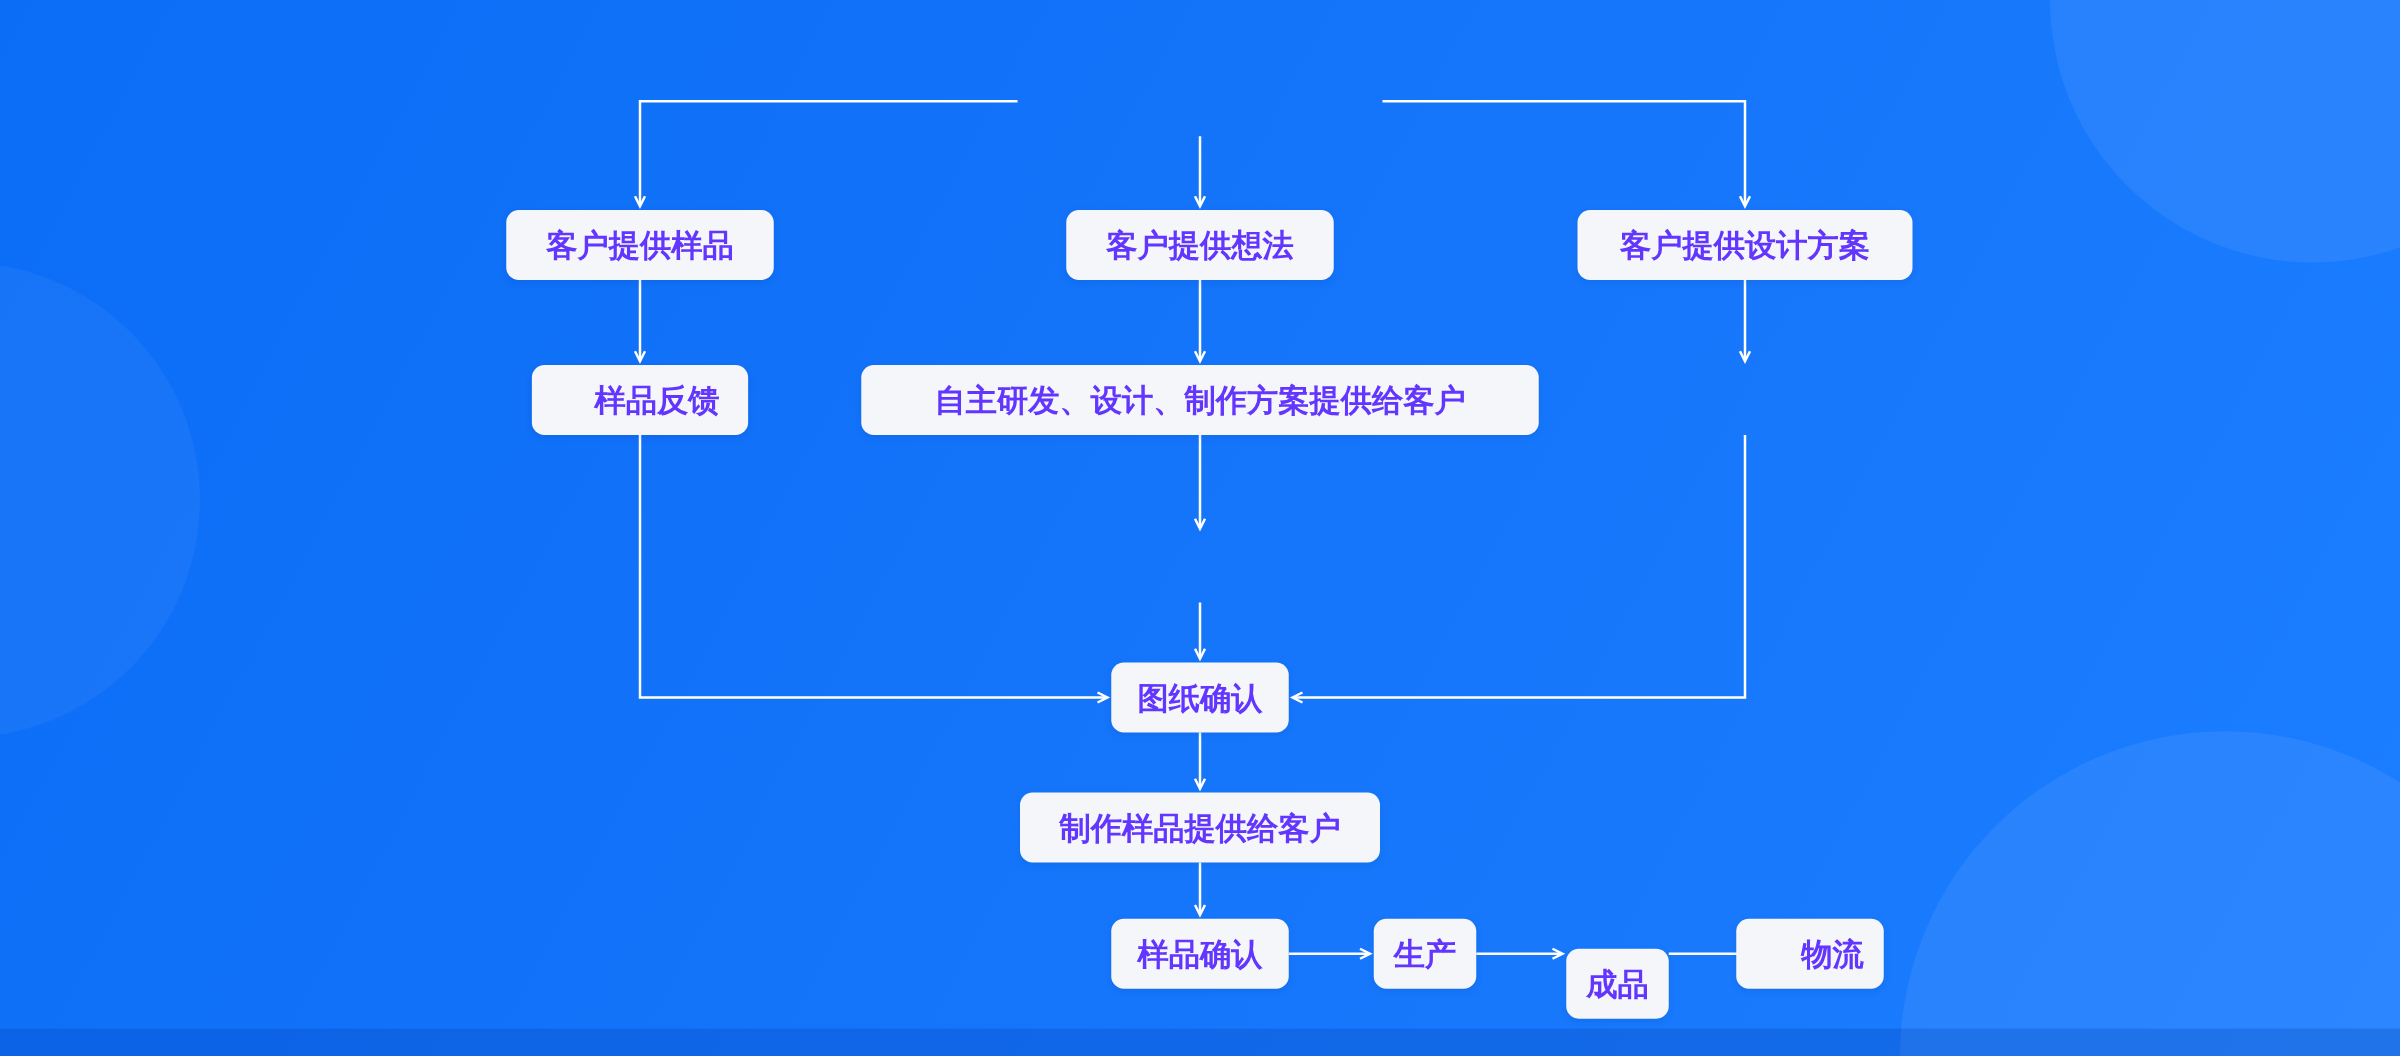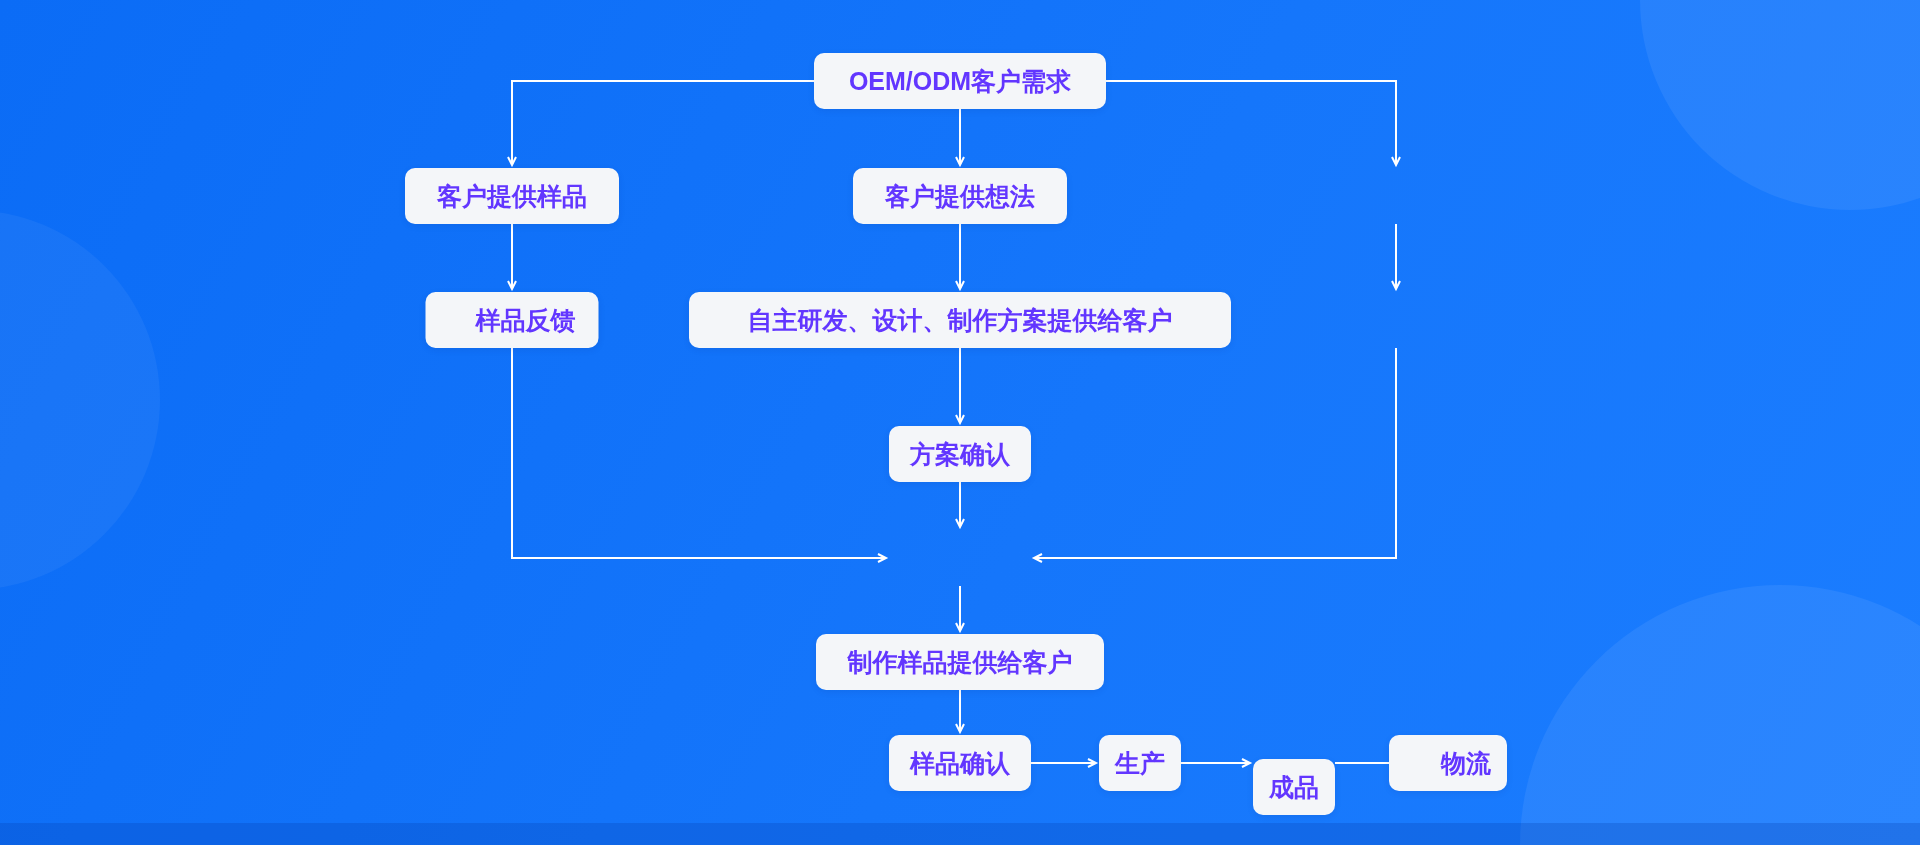--- a/index.html
+++ b/index.html
@@ -81,25 +81,25 @@
     <path d="M960 482 L960 526" marker-end="url(#arrow)"></path>
     <path d="M512 348 L512 558 L885 558" marker-end="url(#arrow)"></path>
     <path d="M1396 348 L1396 558 L1035 558" marker-end="url(#arrow)"></path>
     <path d="M960 586 L960 630" marker-end="url(#arrow)"></path>
     <path d="M960 690 L960 731" marker-end="url(#arrow)"></path>
     <path d="M1031 763 L1095 763" marker-end="url(#arrow)"></path>
     <path d="M1181 763 L1249 763" marker-end="url(#arrow)"></path>
     <path d="M1335 763 L1403 763" marker-end="url(#arrow)"></path>
   </svg>
 
-  <div class="node" id="n-oem">OEM/ODM客户需求</div>
   <div class="node" id="n-sample-prov">客户提供样品</div>
   <div class="node" id="n-idea-prov">客户提供想法</div>
+  <div class="node" id="n-design-prov">客户提供设计方案</div>
   <div class="node" id="n-sample-feed">样品反馈</div>
   <div class="node" id="n-self-rd">自主研发、设计、制作方案提供给客户</div>
-  <div class="node" id="n-plan-confirm">方案确认</div>
+  <div class="node" id="n-drawing-conf">图纸确认</div>
   <div class="node" id="n-make-sample">制作样品提供给客户</div>
   <div class="node" id="n-sample-conf">样品确认</div>
   <div class="node" id="n-production">生产</div>
   <div class="node" id="n-finished">成品</div>
   <div class="node" id="n-logistics">物流</div>
 
 </div>
 
 </body></html>

